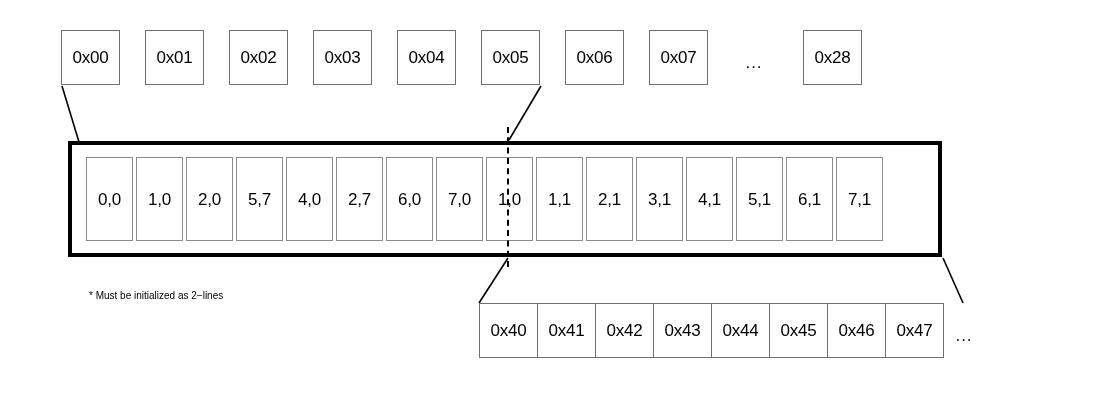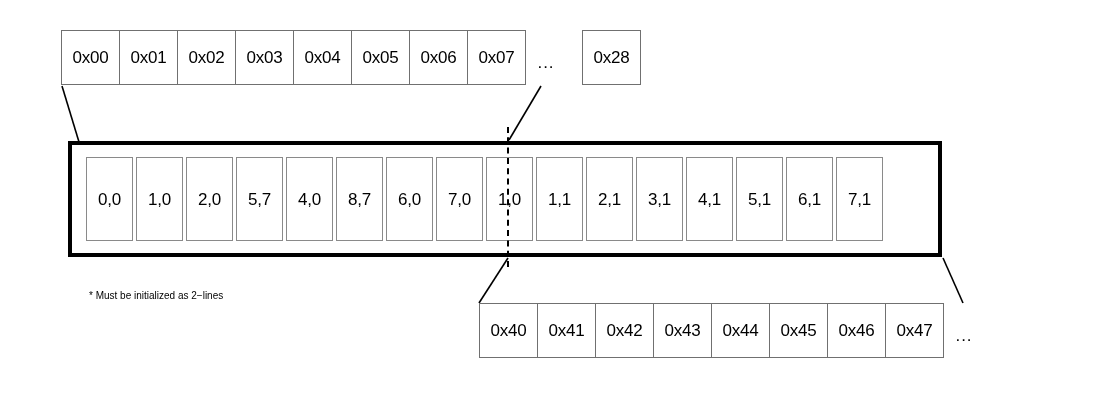--- a/index.html
+++ b/index.html
@@ -44,21 +44,21 @@
     width: 40px;
     height: 55px;
     display: flex;
     align-items: flex-end;
     justify-content: center;
     padding-bottom: 12px;
     box-sizing: border-box;
     font-size: 17px;
     letter-spacing: 1px;
   }
-  .addr-cell.detached { margin-left: 16px; }
+  .addr-cell.detached { margin-left: 3px; }
 
   
   #main-box {
     position: absolute;
     left: 68px;
     top: 141px;
     width: 874px;
     height: 116px;
     box-sizing: border-box;
     border: 4px solid #000000;
@@ -113,21 +113,21 @@
     font-size: 10px;
     line-height: 1.2;
     white-space: nowrap;
   }
 </style>
 </head>
 <body>
 
 <div id="canvas">
 
-  <div class="addr-row" id="top-row" style="left:61px; top:30px;">
+  <div class="addr-row" id="top-row" style="left:61px; top:30px;gap:26px;">
     <div class="addr-cell">0x00</div>
     <div class="addr-cell">0x01</div>
     <div class="addr-cell">0x02</div>
     <div class="addr-cell">0x03</div>
     <div class="addr-cell">0x04</div>
     <div class="addr-cell">0x05</div>
     <div class="addr-cell">0x06</div>
     <div class="addr-cell">0x07</div>
     <div class="addr-ellipsis">...</div>
     <div class="addr-cell detached">0x28</div>
@@ -141,21 +141,21 @@
     <line x1="541" y1="86" x2="509" y2="140"></line>
   </svg>
 
   <div id="main-box">
     <div id="main-cells">
       <div class="word-cell">0,0</div>
       <div class="word-cell">1,0</div>
       <div class="word-cell">2,0</div>
       <div class="word-cell">5,7</div>
       <div class="word-cell">4,0</div>
-      <div class="word-cell">8,7</div>
+      <div class="word-cell">2,7</div>
       <div class="word-cell">6,0</div>
       <div class="word-cell">7,0</div>
       <div class="word-cell">1,0</div>
       <div class="word-cell">1,1</div>
       <div class="word-cell">2,1</div>
       <div class="word-cell">3,1</div>
       <div class="word-cell">4,1</div>
       <div class="word-cell">5,1</div>
       <div class="word-cell">6,1</div>
       <div class="word-cell">7,1</div>

